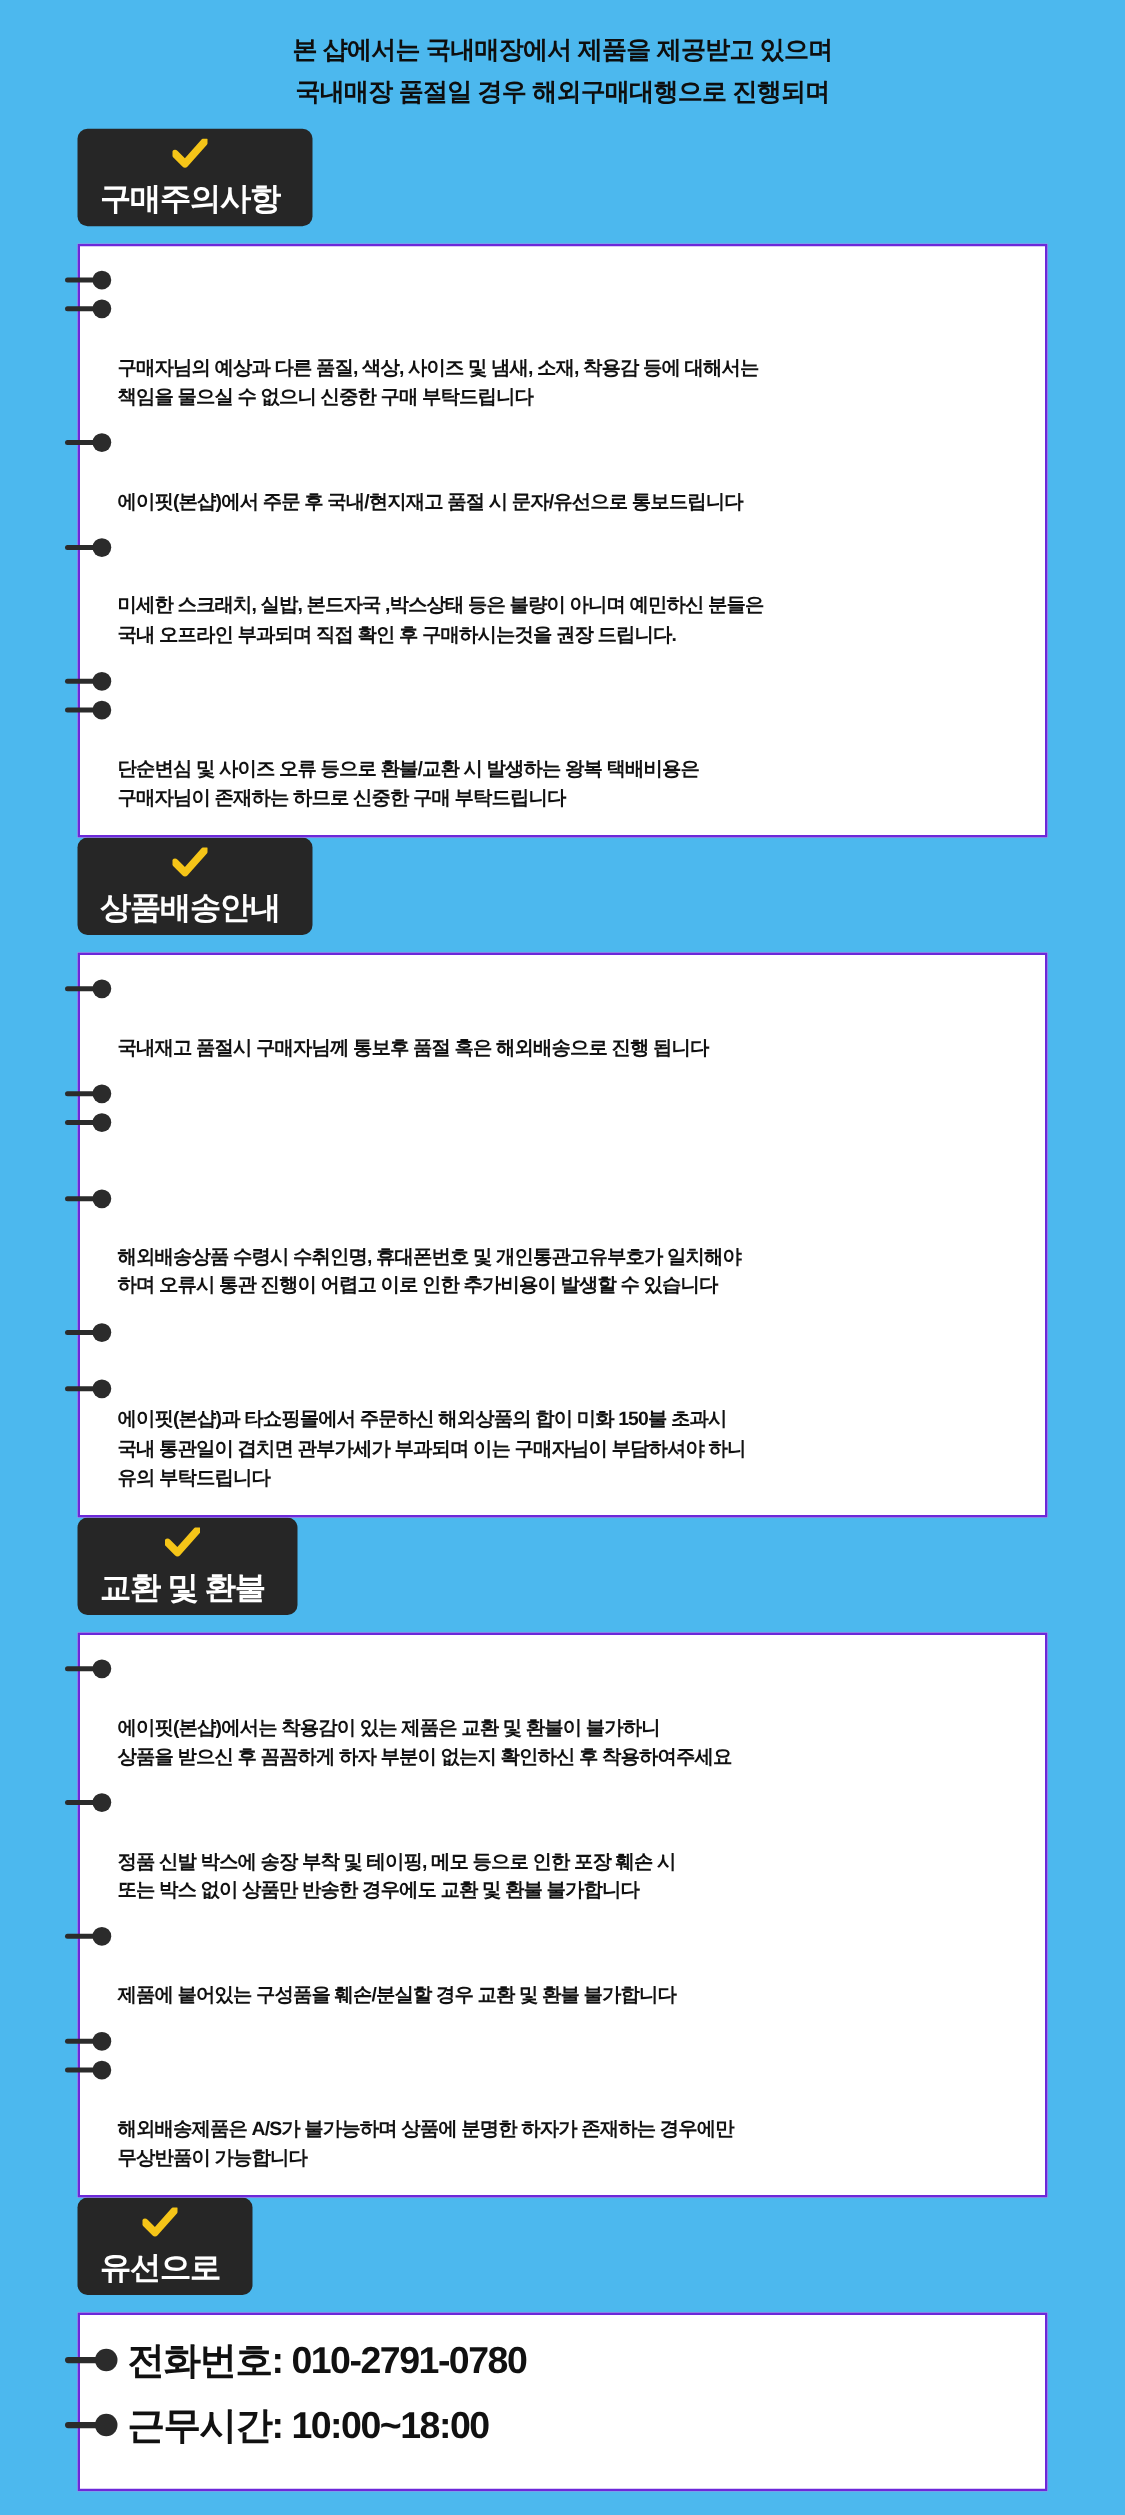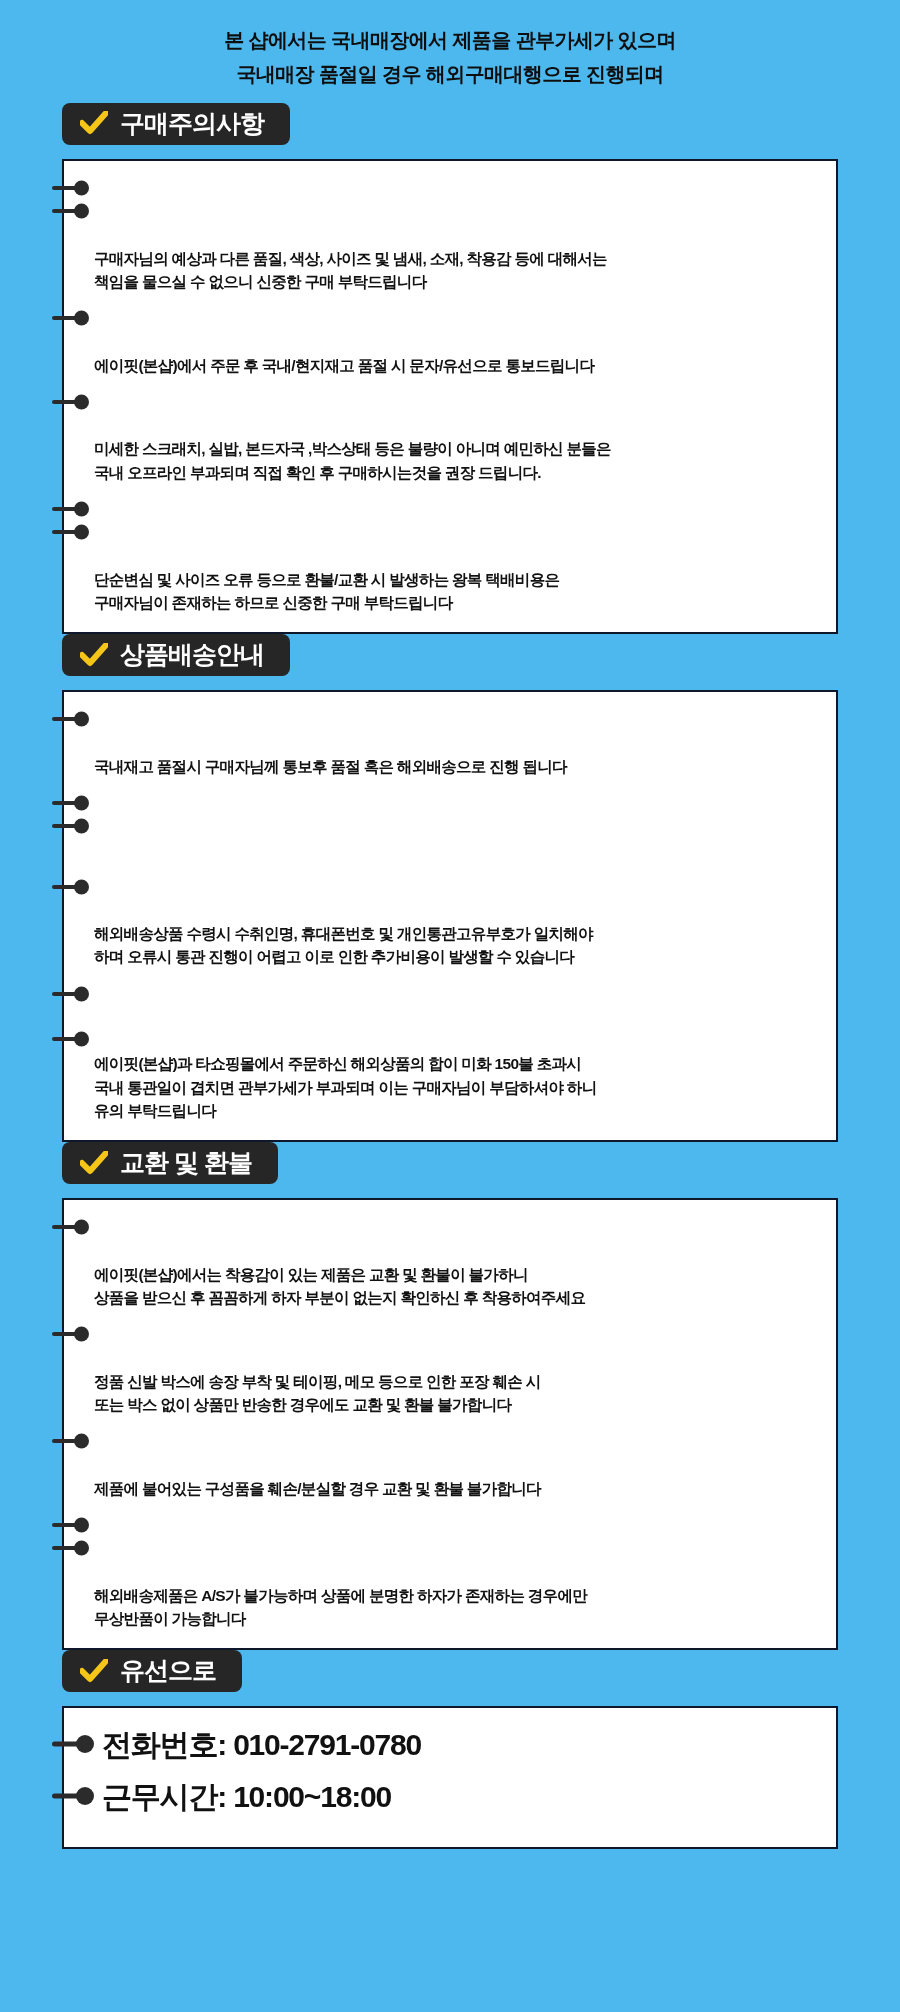--- a/index.html
+++ b/index.html
@@ -44,40 +44,41 @@
   .section + .section { }
 
   .sec-head {
     display: inline-flex;
     align-items: center;
     gap: 12px;
     background: #262626;
     border-radius: 8px;
     padding: 8px 26px 9px 18px;
     margin: 0 0 14px 0;
+    flex-direction: column;
   }
   .sec-head .check {
     display: inline-block;
     width: 28px;
     height: 24px;
     position: relative;
     flex: 0 0 auto;
   }
   .sec-head .check svg { display: block; }
   .sec-head .title {
     color: #ffffff;
     font-size: 25px;
     font-weight: bold;
     letter-spacing: -1px;
     line-height: 1;
     white-space: nowrap;
   }
 
   .panel {
-    border: 2px solid #0f172a;
+    border: 2px solid #6d28d9;
     background: #ffffff;
     padding: 16px 18px 16px 30px;
     position: relative;
   }
   .panel.big { padding: 18px 18px 18px 38px; }
 
   .bullets {
     margin: 0;
     padding: 0;
     list-style: none;
@@ -197,21 +198,21 @@
     border-radius: 50%;
     background: #2b2b2b;
   }
 </style>
 </head>
 <body>
 
 <div class="page">
 
   <div class="notice">
-    <p>본 샵에서는 국내매장에서 제품을 관부가세가 있으며</p>
+    <p>본 샵에서는 국내매장에서 제품을 제공받고 있으며</p>
     <p>국내매장 품절일 경우 해외구매대행으로 진행되며</p>
   </div>
 
   <div class="section">
     <div class="sec-head">
       <span class="check">
         <svg width="28" height="24" viewBox="0 0 28 24" aria-hidden="true">
           <path d="M2 12 L10 20 L26 2" fill="none" stroke="#f5c518" stroke-width="6" stroke-linecap="round" stroke-linejoin="round"></path>
         </svg>
       </span>

